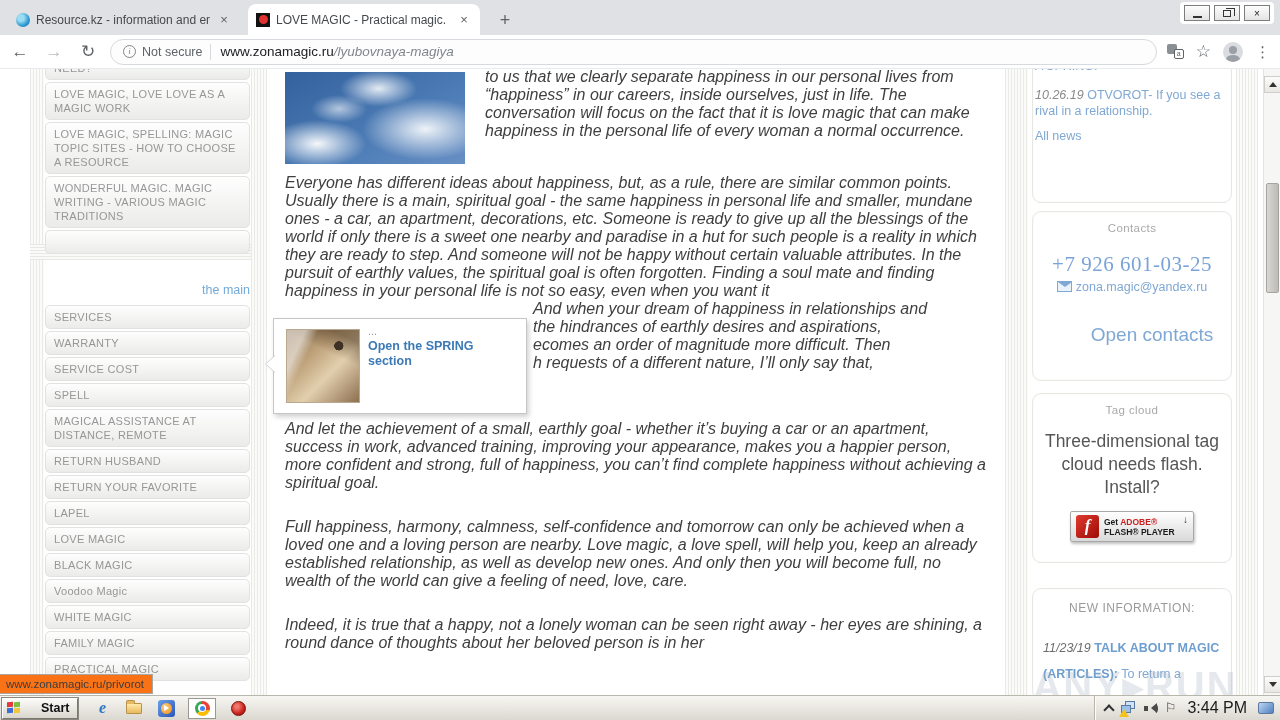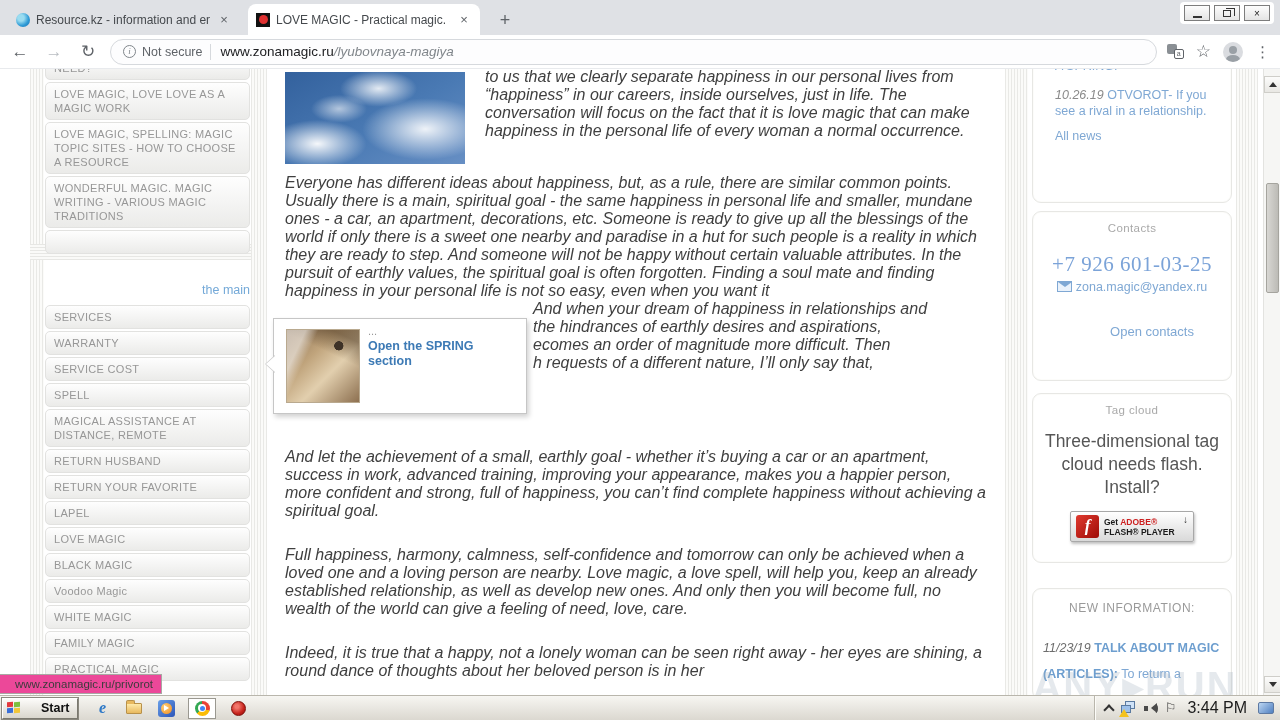--- a/index.html
+++ b/index.html
@@ -60,52 +60,52 @@
   .content { position:absolute; left:285px; top:0; width:705px; font-style:italic; font-size:16px; line-height:18px; color:#3f3f3f; }
   .sky { float:left; width:180px; height:92px; margin:4px 20px 10px 0; background:
       radial-gradient(ellipse 70px 34px at 18% 78%, rgba(255,255,255,.95), rgba(255,255,255,0) 70%),
       radial-gradient(ellipse 90px 44px at 78% 62%, rgba(255,255,255,.9), rgba(255,255,255,0) 70%),
       radial-gradient(ellipse 55px 26px at 52% 18%, rgba(255,255,255,.85), rgba(255,255,255,0) 70%),
       radial-gradient(ellipse 40px 20px at 30% 40%, rgba(255,255,255,.6), rgba(255,255,255,0) 70%),
       linear-gradient(150deg,#33619d,#4a7ab4 55%,#678fc4); }
   .para { margin-bottom:0; }
   .p2 { clear:both; margin-top:16px; }
   .covered-line { padding-left:248px; }
-  .p3 { margin-top:76px; }
+  .p3 { margin-top:48px; }
   .p4 { margin-top:26px; }
   .p5 { margin-top:26px; }
 
   
   .popup { position:absolute; left:273px; top:250px; width:254px; height:96px; background:#fff; border:1px solid #c6c6c6; box-shadow:2px 3px 5px rgba(0,0,0,.18); z-index:5; }
   .popup .arrow { position:absolute; left:-9px; top:36px; width:0; height:0; border:9px solid transparent; border-left:none; border-right:10px solid #cdcdcd; }
   .popup .arrow:after { content:""; position:absolute; left:1px; top:-8px; border:8px solid transparent; border-left:none; border-right:9px solid #fff; }
   .popup-img { position:absolute; left:12px; top:10px; width:74px; height:74px; border:1px solid #b9a98f; background:
       radial-gradient(circle 11px at 72% 22%, #3e3227 40%, rgba(0,0,0,0) 44%),
       linear-gradient(115deg, rgba(255,255,255,.55) 18%, rgba(255,255,255,0) 30%),
       linear-gradient(205deg, rgba(60,40,20,.5) 12%, rgba(60,40,20,0) 35%),
       linear-gradient(135deg,#8a6f52 0%,#c0a47c 35%,#e2cfae 60%,#8d7050 100%); }
   .popup-dots { position:absolute; left:94px; top:6px; font-size:11px; color:#999; }
   .popup-link { position:absolute; left:94px; top:20px; width:150px; font-size:12.5px; font-weight:bold; color:#3d7ab5; line-height:15px; }
 
   
   .rightbar { position:absolute; left:1032px; top:0; width:200px; font-size:12.5px; }
   .rbox { position:absolute; left:0; width:200px; background:#fff; border:1px solid #e7e7e4; border-radius:9px; box-shadow:inset 0 0 0 1px #fcfcfa; }
   .rbox-head { text-align:center; color:#a9a9a9; font-size:11.5px; padding-top:10px; letter-spacing:.4px; }
   .blue { color:#7fa8d4; }
-  .news-box { top:-12px; height:147px; padding:0 22px; }
+  .news-box { top:-12px; height:147px; padding:0 2px; }
   .news-cut { font-size:12.5px; padding-top:2px; }
   .news-date { font-style:italic; color:#8a8a8a; }
   .news-line { margin-top:14px; line-height:16px; }
   .all-news { margin-top:10px; display:inline-block; }
   .contacts-box { top:143px; height:170px; text-align:center; }
   .phone { font-family:"Liberation Serif", serif; font-size:21px; color:#7ba3d8; margin-top:18px; letter-spacing:.5px; }
   .email-line { margin-top:3px; font-size:12.5px; }
   .env { display:inline-block; width:15px; height:11px; border:1px solid #7fa8d4; background:#eaf2fb; position:relative; vertical-align:-1px; margin-right:4px; }
   .env:before { content:""; position:absolute; left:0; top:0; border-left:7px solid transparent; border-right:7px solid transparent; border-top:5px solid #7fa8d4; }
-  .open-contacts { margin-top:30px; display:inline-block; font-size:13px;margin-left:40px; }
+  .open-contacts { margin-top:30px; display:inline-block; font-size:19px;margin-left:40px; }
   .tag-box { top:325px; height:170px; text-align:center; }
   .tag-msg { font-size:17.5px; line-height:23px; color:#565656; margin-top:14px; font-style:normal; }
   .flash-btn { margin:12px auto 0; width:124px; height:31px; background:linear-gradient(#ffffff,#d9d9d9); border:1px solid #a8a8a8; border-radius:2px; box-shadow:1px 2px 3px rgba(0,0,0,.25); display:flex; align-items:center; padding:0 5px; text-align:left; }
   .flash-f { width:23px; height:23px; background:linear-gradient(135deg,#e03a2f,#9e0b06); border-radius:3px; color:#fff; font-family:"Liberation Serif",serif; font-style:italic; font-weight:bold; font-size:17px; line-height:21px; text-align:center; flex:none; }
   .flash-txt { margin-left:5px; font-size:8.5px; font-weight:bold; line-height:10px; color:#1a1a1a; flex:1; }
   .flash-txt .red { color:#cc1f1f; }
   .flash-arrow { font-size:10px; color:#333; align-self:flex-start; margin-top:2px; }
   .ninfo-box { top:520px; height:112px; padding:0 10px; }
   .ninfo-head { text-align:center; color:#9a9a9a; font-size:12px; padding-top:12px; letter-spacing:.5px; }
   .ninfo-text { margin-top:20px; line-height:26px; font-size:12.5px; }
@@ -117,21 +117,21 @@
   
   .pg-sb { position:absolute; right:0; top:0; width:17px; height:100%; background:#f6f6f4; border-left:1px solid #e3e3e0; }
   .sb-btn { position:absolute; left:0; width:17px; height:17px; background:linear-gradient(#fcfcfb,#e8e7e3); border:1px solid #cfcec9; display:flex; align-items:center; justify-content:center; }
   .sb-btn.up { top:8px; }
   .sb-btn.down { bottom:2px; }
   .tri-up { width:0; height:0; border:4px solid transparent; border-bottom:5px solid #333; margin-top:-4px; }
   .tri-down { width:0; height:0; border:4px solid transparent; border-top:5px solid #333; margin-bottom:-4px; }
   .sb-thumb { position:absolute; left:2px; top:115px; width:13px; height:110px; background:linear-gradient(90deg,#d8d7d3,#bcbbb6); border:1px solid #a5a49e; border-radius:2px; }
 
   
-  .status-tip { position:absolute; left:0; bottom:1px; height:20px; background:#ec4899; border:1px solid #a8a8a3; border-left:none; font-size:11.5px; color:#3c3c3c; padding:3px 8px 0 15px; z-index:7; font-style:normal; }
+  .status-tip { position:absolute; left:0; bottom:1px; height:20px; background:#f97316; border:1px solid #a8a8a3; border-left:none; font-size:11.5px; color:#3c3c3c; padding:3px 8px 0 6px; z-index:7; font-style:normal; }
 
   
   .taskbar { position:absolute; left:0; top:695px; width:1280px; height:25px; background:linear-gradient(#f7f6f2,#dbd8d0); border-top:1px solid #b9b6ac; display:flex; align-items:center; }
   .startbtn { margin-left:2px; height:21px; padding:0 8px 0 4px; display:flex; align-items:center; gap:20px; background:linear-gradient(#fcfbf9,#d9d6cd); border:1px solid; border-color:#fff #7a786f #7a786f #fff; outline:1px solid #8a887e; }
   .winlogo { position:relative; width:14px; height:13px; }
   .winlogo i { position:absolute; width:6px; height:5px; transform:skewY(-6deg); }
   .winlogo .r { left:0; top:0; background:#e3383d; }
   .winlogo .g { left:7px; top:0; background:#7cbf3f; }
   .winlogo .b { left:0; top:6px; background:#3a6fd8; }
   .winlogo .y { left:7px; top:6px; background:#f1c63a; }

